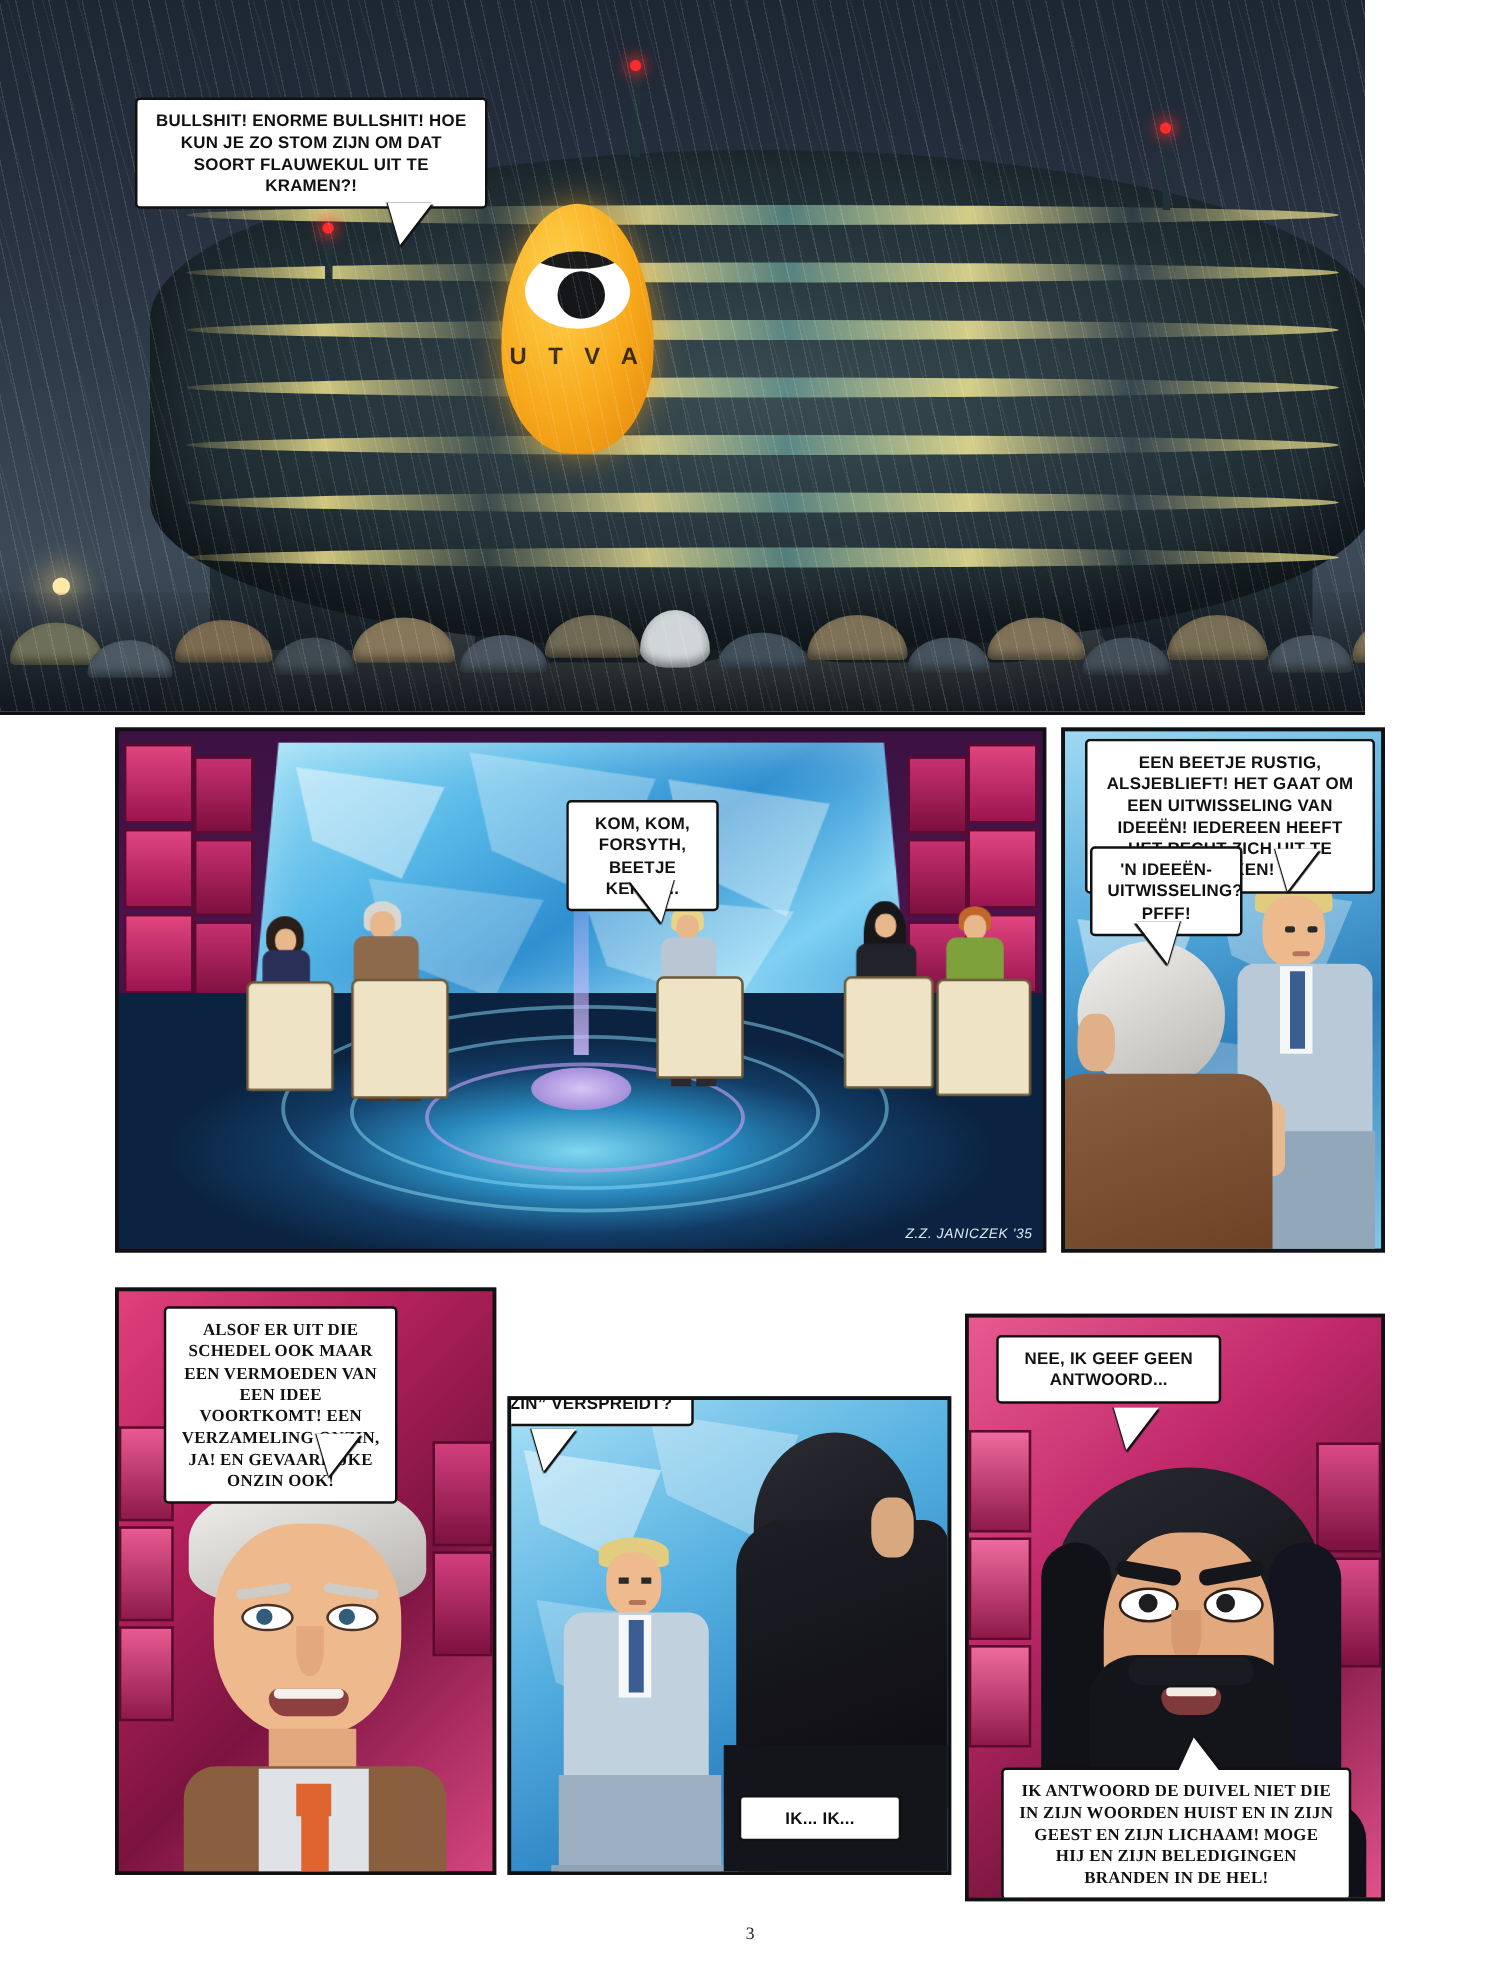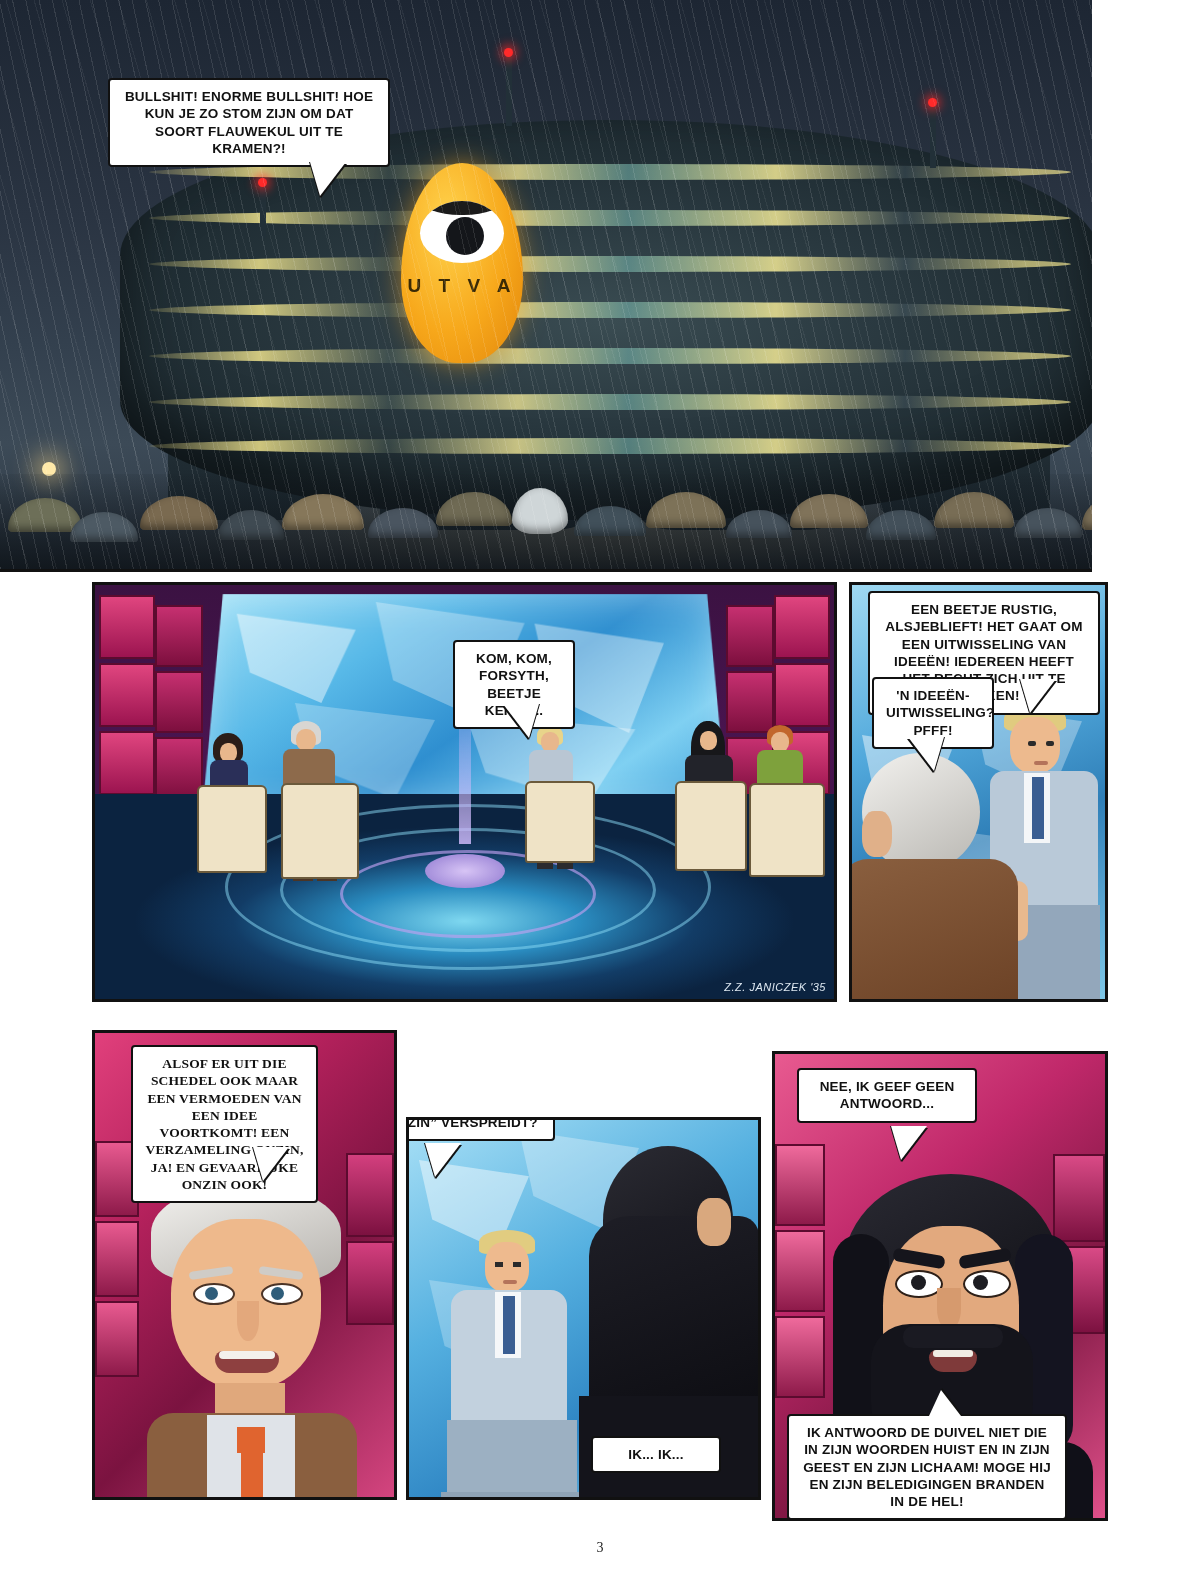--- a/index.html
+++ b/index.html
@@ -596,20 +596,20 @@
       <div style="position:absolute; left:100px; top:176px; width:40px; height:7px; background:#f1ece4; border-radius:3px;"></div>
 
       <div style="position:absolute; left:-10px; top:268px; width:270px; height:84px; background:#101018; border-radius:30px 30px 0 0;"></div>
     </div>
 
     <div class="balloon" style="left:22px; top:14px; width:180px;">
       <span>NEE, IK GEEF GEEN ANTWOORD...</span>
       <span class="tail tail-down" style="left:92px; top:56px;"></span>
     </div>
 
-    <div class="balloon" style="left:12px; top:360px; width:280px;">
+    <div class="balloon" style="left:26px; top:360px; width:280px;font-family:Liberation Serif, serif;">
       <span>IK ANTWOORD DE DUIVEL NIET DIE IN ZIJN WOORDEN HUIST EN IN ZIJN GEEST EN ZIJN LICHAAM! MOGE HIJ EN ZIJN BELEDIGINGEN BRANDEN IN DE HEL!</span>
       <span class="tail tail-up" style="left:140px; top:-26px;"></span>
     </div>
   </div>
 
   <div class="page-number">3</div>
 </div>
 
 </body></html>

